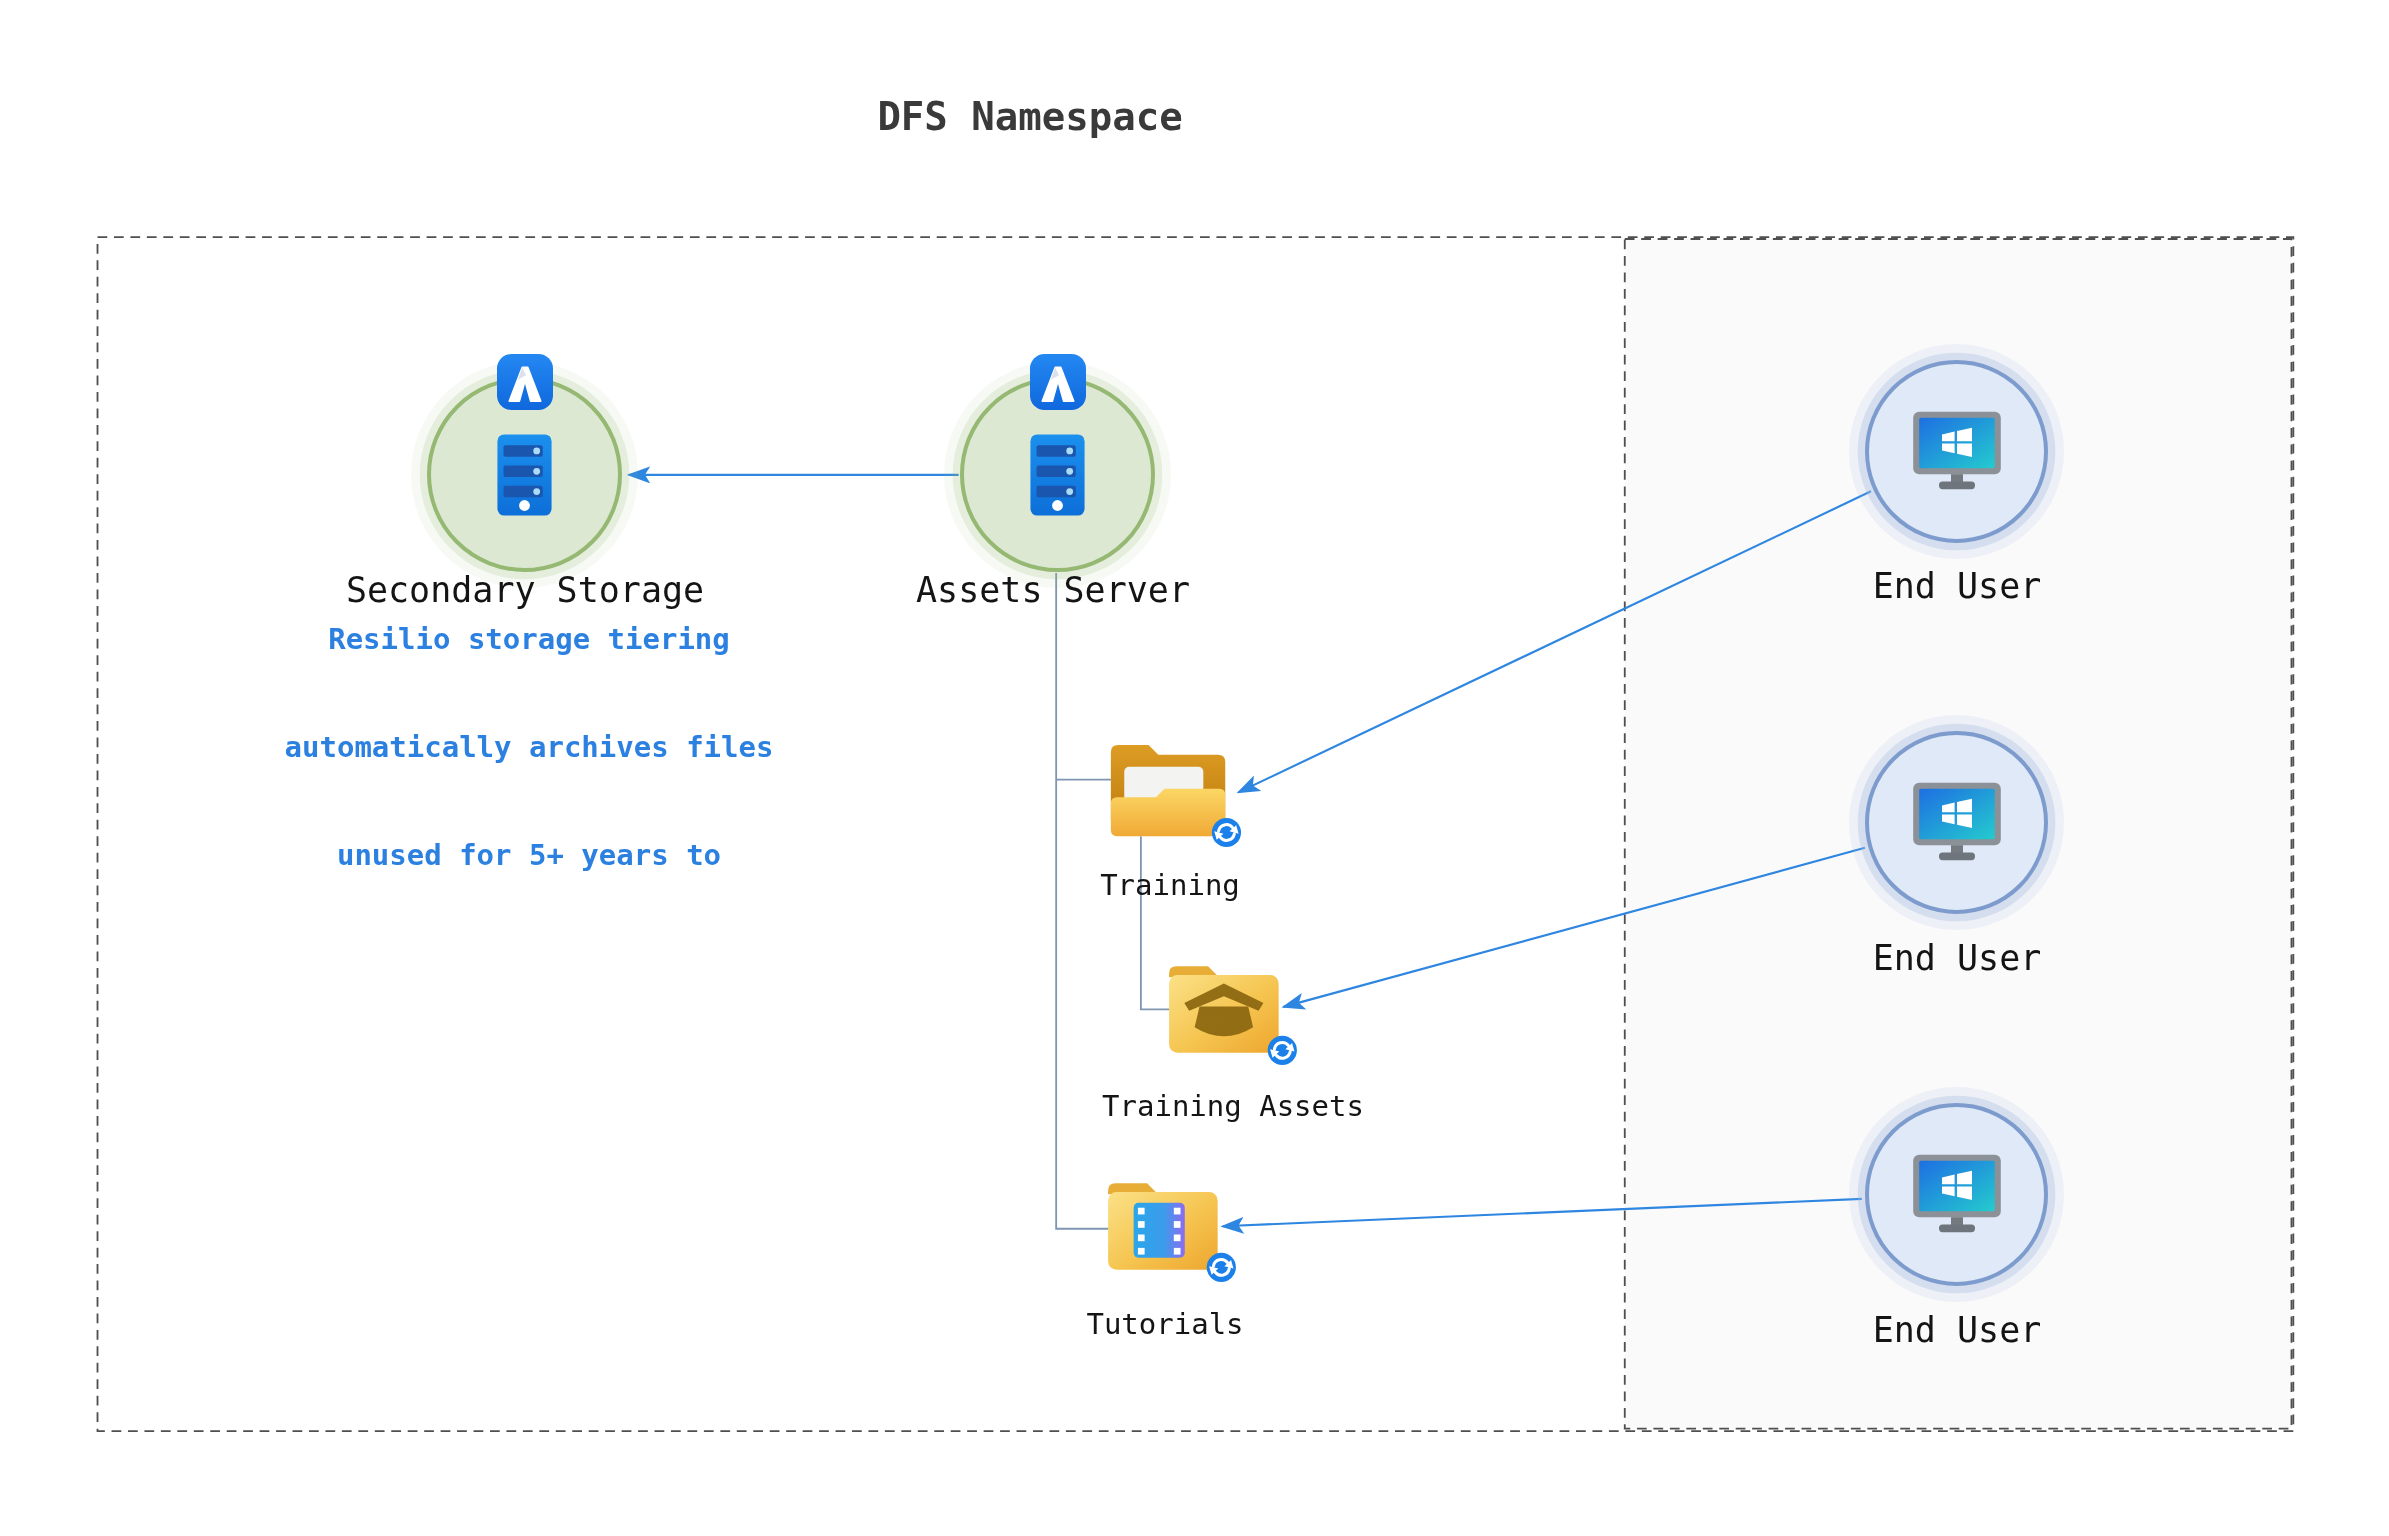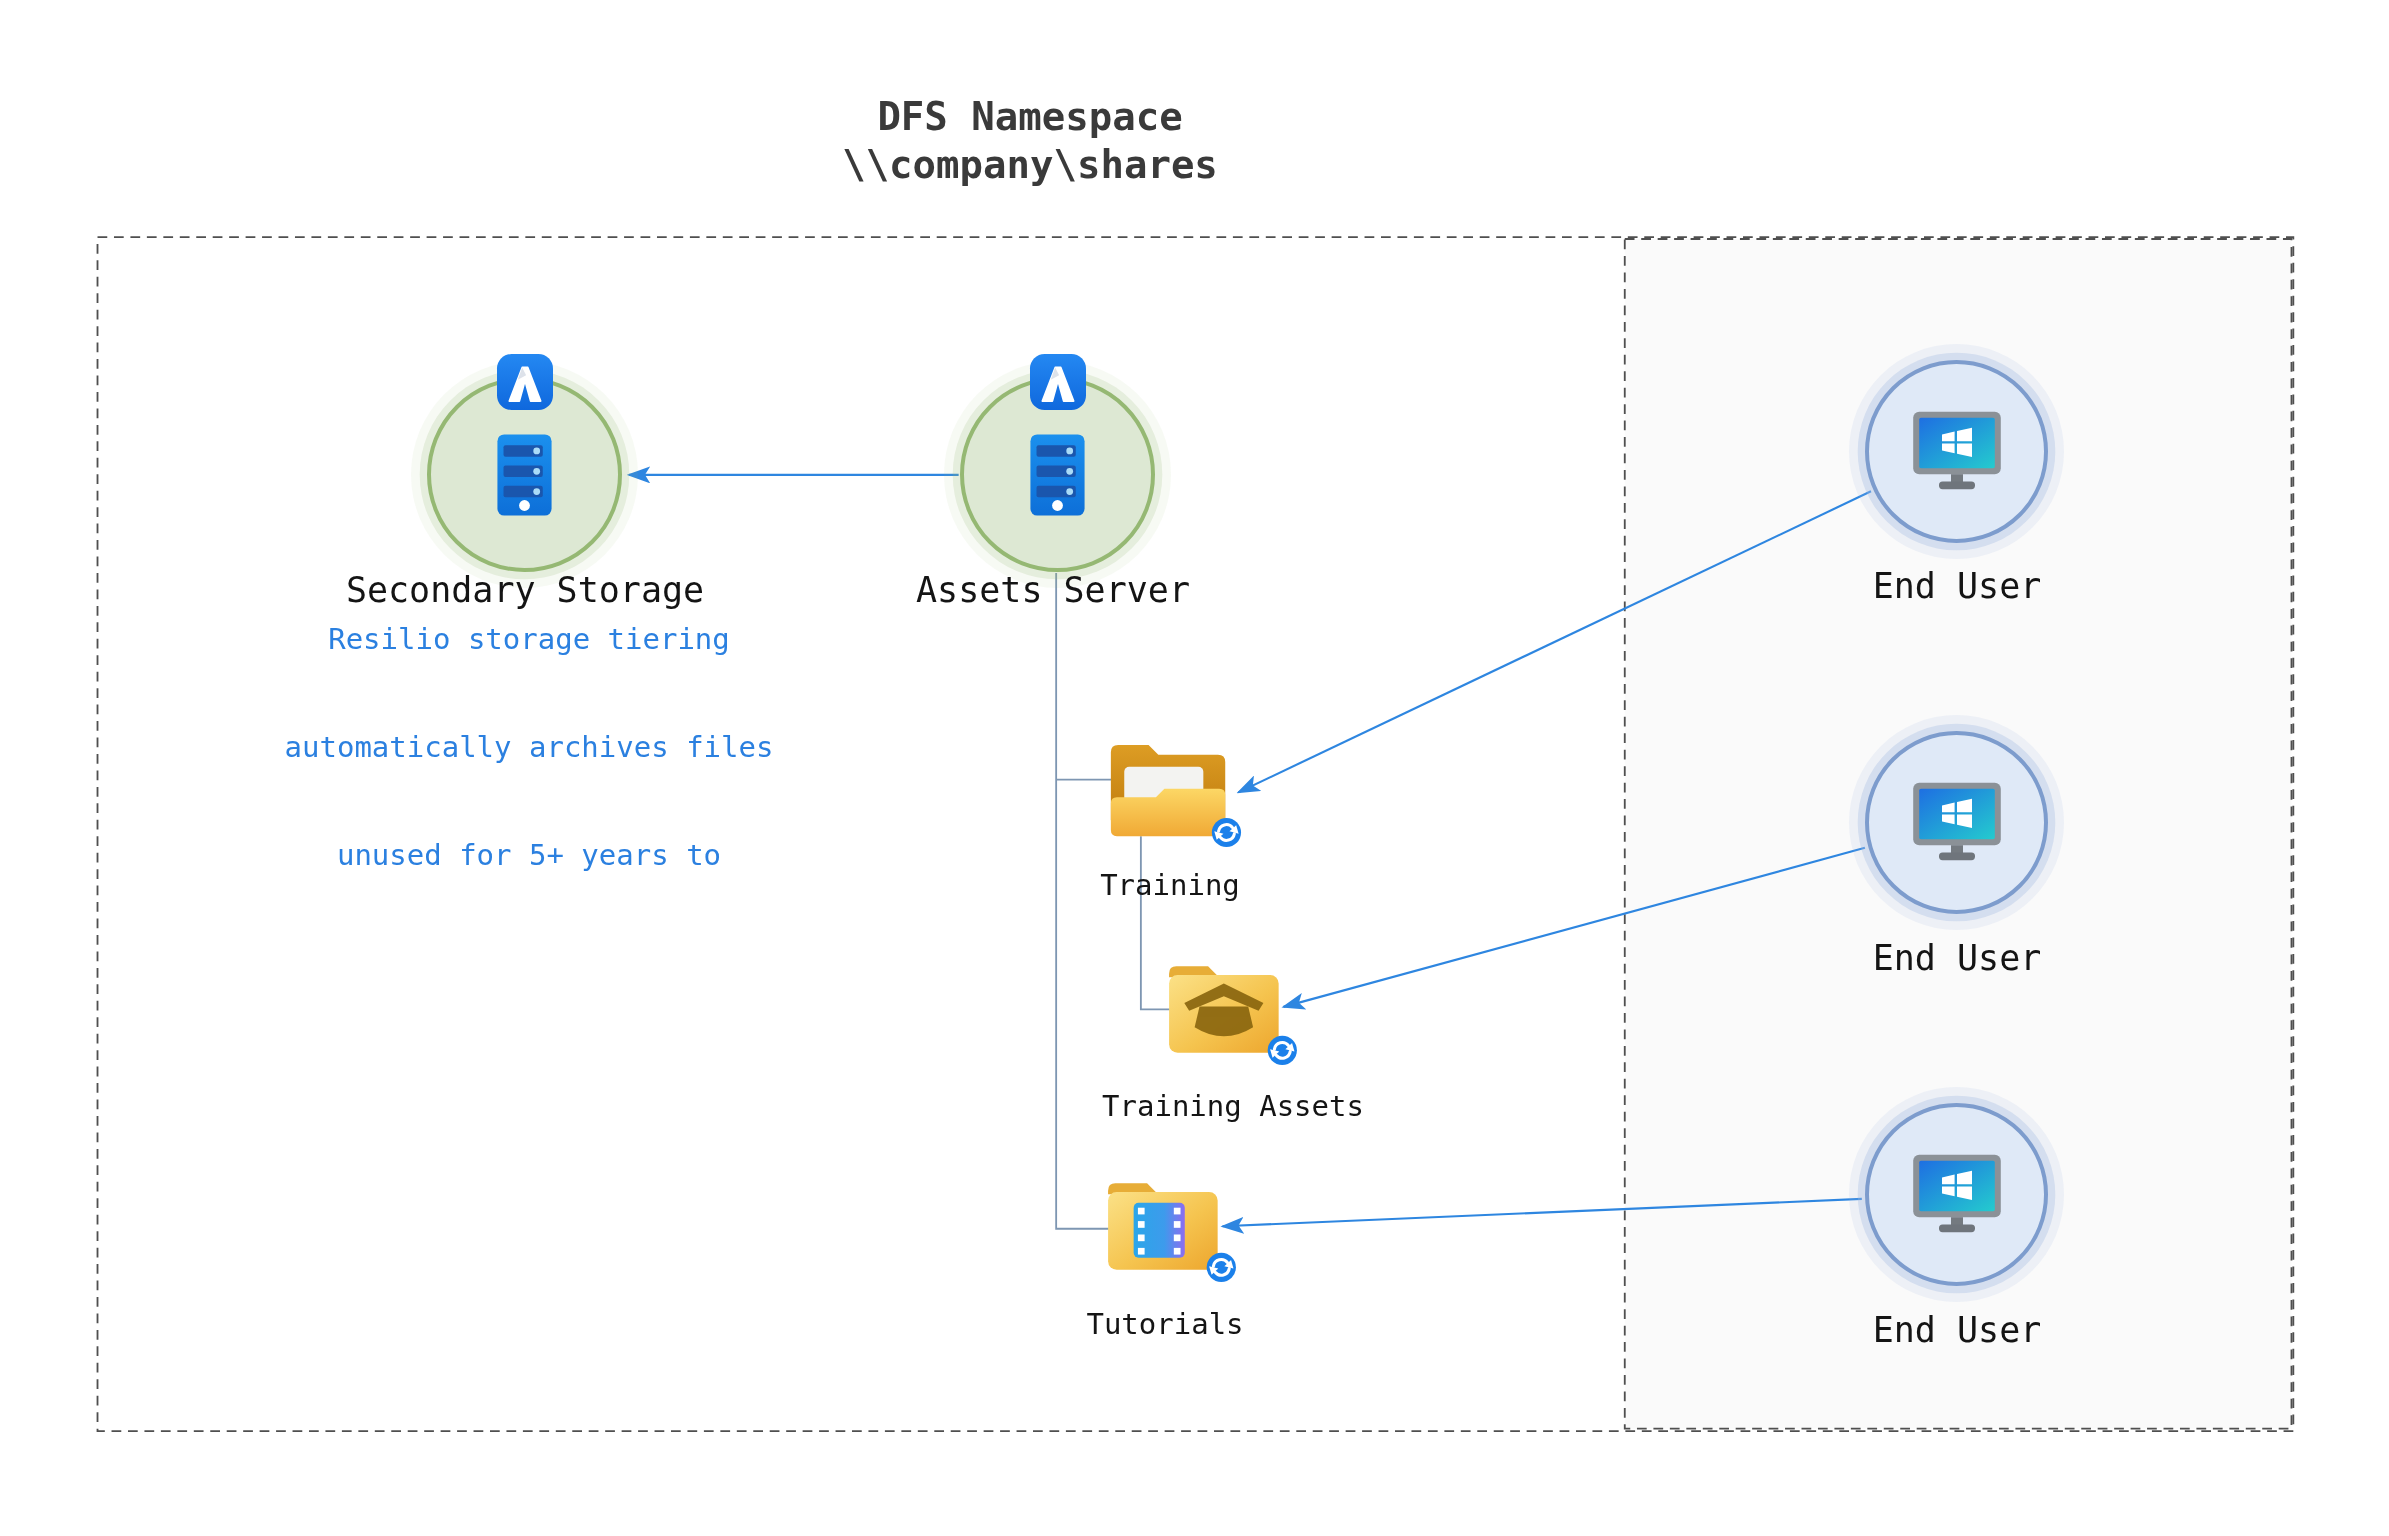--- a/index.html
+++ b/index.html
@@ -6,21 +6,21 @@
   body{width:2389px;height:1536px;position:relative;overflow:hidden;
        font-family:"DejaVu Sans Mono","Liberation Mono",monospace;}
   .abs{position:absolute;}
   #wires{position:absolute;left:0;top:0;z-index:0;}
   .title-wrap{left:0;top:93px;width:2060px;text-align:center;z-index:3;}
   .title-line{font-size:39px;font-weight:bold;color:#3a3a3a;line-height:48px;white-space:pre;}
   .lbl{transform:translate(-50%,-50%);white-space:pre;color:#141414;z-index:3;}
   .node-lbl{font-size:35px;}
   .folder-lbl{font-size:29px;}
   .annotation{left:529px;top:729px;transform:translate(-50%,-50%);text-align:center;
-              color:#2b80e0;font-size:29px;line-height:36px;font-weight:400;z-index:3;white-space:pre;}
+              color:#2b80e0;font-size:29px;line-height:36px;font-weight:700;z-index:3;white-space:pre;}
   .annotation span{display:block;}
   .circle-node{border-radius:50%;box-sizing:border-box;display:flex;align-items:center;justify-content:center;z-index:2;}
   .green-circle{width:195px;height:195px;background:#dde8d3;border:4.3px solid #95b873;
       box-shadow:0 0 0 7.3px rgba(150,185,115,0.18),0 0 0 16px rgba(150,185,115,0.08);}
   .blue-circle{width:183px;height:183px;background:#dfe9f7;border:4.3px solid #7d9ccd;
       box-shadow:0 0 0 7.3px rgba(160,185,225,0.33),0 0 0 16px rgba(160,185,225,0.14);}
   .resilio-badge{position:absolute;left:50%;top:-27px;transform:translateX(-50%);width:56px;height:56px;}
   .folder-node{z-index:2;}
   svg{display:block;overflow:visible;}
 </style>
@@ -42,21 +42,20 @@
   <path d="M1872,1372 V1656 H1921" fill="none" stroke="#7e96b2" stroke-width="3"></path>
 
   <line x1="1573" y1="779" x2="1032" y2="779" stroke="#2e86e0" stroke-width="3.5" marker-end="url(#arrowhead)"></line>
   <line x1="3070" y1="806" x2="2032" y2="1300" stroke="#2e86e0" stroke-width="3.5" marker-end="url(#arrowhead)"></line>
   <line x1="3060" y1="1391" x2="2106" y2="1652" stroke="#2e86e0" stroke-width="3.5" marker-end="url(#arrowhead)"></line>
   <line x1="3055" y1="1967" x2="2006" y2="2012" stroke="#2e86e0" stroke-width="3.5" marker-end="url(#arrowhead)"></line>
 </svg>
 
 <div class="abs title-wrap">
   <div class="title-line">DFS Namespace</div>
-  <div class="title-line">\\company\shares</div>
 </div>
 
 <div class="abs circle-node green-circle" style="left:427px;top:377px;">
   <div class="resilio-badge">
     <svg viewBox="0 0 100 100" width="56" height="56">
       <defs>
           <linearGradient id="rb1" x1="0" y1="0" x2="0" y2="1">
         <stop offset="0" stop-color="#2488f2"></stop>
             <stop offset="1" stop-color="#0f68dd"></stop>
           </linearGradient>

